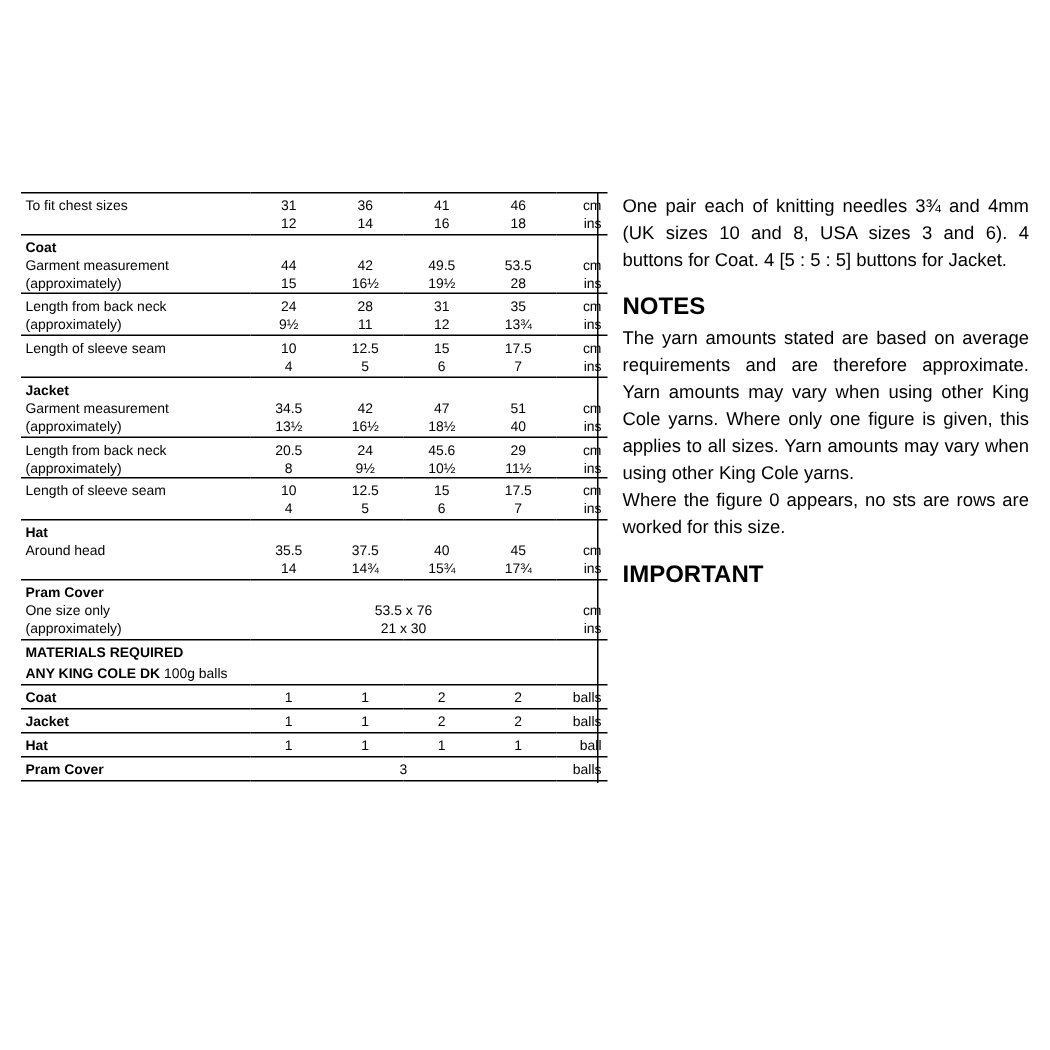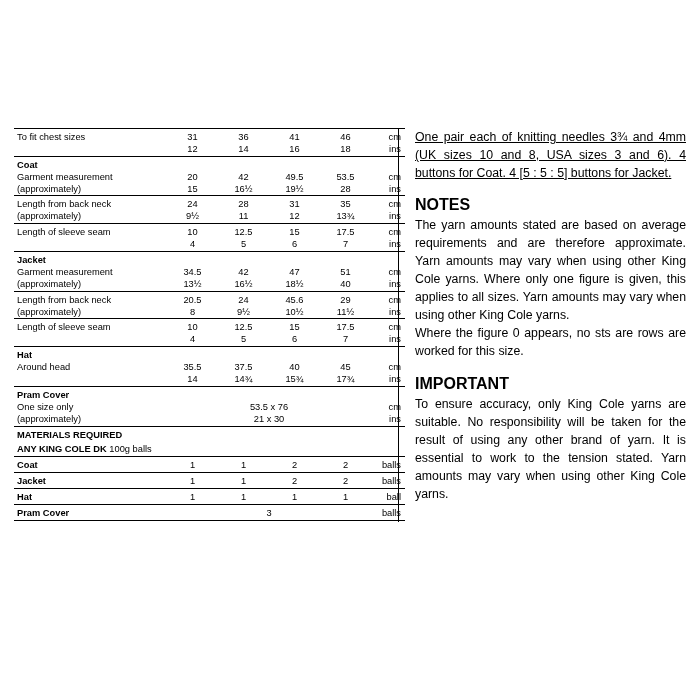--- a/index.html
+++ b/index.html
@@ -79,21 +79,21 @@
     text-align: center;
   }
 
   
   .right-col p {
     margin: 0 0 0 0;
     font-size: 12.3px;
     line-height: 1.46;
     text-align: justify;
   }
-  .right-col p.spaced { margin-bottom: 11px; text-decoration: underline; }
+  .right-col p.spaced { margin-bottom: 11px; }
   .right-col h3 {
     margin: 0 0 1px 0;
     font-size: 16px;
     font-weight: bold;
     line-height: 1.4;
   }
   .right-col h3.gap { margin-top: 12px; }
 </style>
 </head>
 <body>
@@ -118,21 +118,21 @@
               <td class="c-v">14</td>
               <td class="c-v">16</td>
               <td class="c-v">18</td>
               <td class="c-u">ins</td>
             </tr>
             <tr class="rule-top">
               <td class="sec-title" colspan="6">Coat</td>
             </tr>
             <tr>
               <td class="c-label">Garment measurement</td>
-              <td class="c-v">20</td>
+              <td class="c-v">44</td>
               <td class="c-v">42</td>
               <td class="c-v">49.5</td>
               <td class="c-v">53.5</td>
               <td class="c-u">cm</td>
             </tr>
             <tr>
               <td class="c-label">(approximately)</td>
               <td class="c-v">15</td>
               <td class="c-v">16½</td>
               <td class="c-v">19½</td>
@@ -295,17 +295,16 @@
           </tbody>
       </table>
     </div>
 
     <div class="right-col">
       <p class="spaced">One pair each of knitting needles 3¾ and 4mm (UK sizes 10 and 8, USA sizes 3 and 6). 4 buttons for Coat. 4 [5 : 5 : 5] buttons for Jacket.</p>
       <h3>NOTES</h3>
       <p>The yarn amounts stated are based on average requirements  and are therefore approximate. Yarn amounts may vary when using other King Cole yarns. Where only one figure is given, this applies to all sizes. Yarn amounts may vary when using other King Cole yarns.</p>
       <p>Where the figure 0 appears, no sts are rows are worked for this size.</p>
       <h3 class="gap">IMPORTANT</h3>
-      <p>To ensure accuracy, only King Cole yarns are suitable. No responsibility will be taken for the result of using any other brand of yarn. It is essential to work to the tension stated. Yarn amounts may vary when using other King Cole yarns.</p>
     </div>
 
   </div>
 </div>
 
 </body></html>

